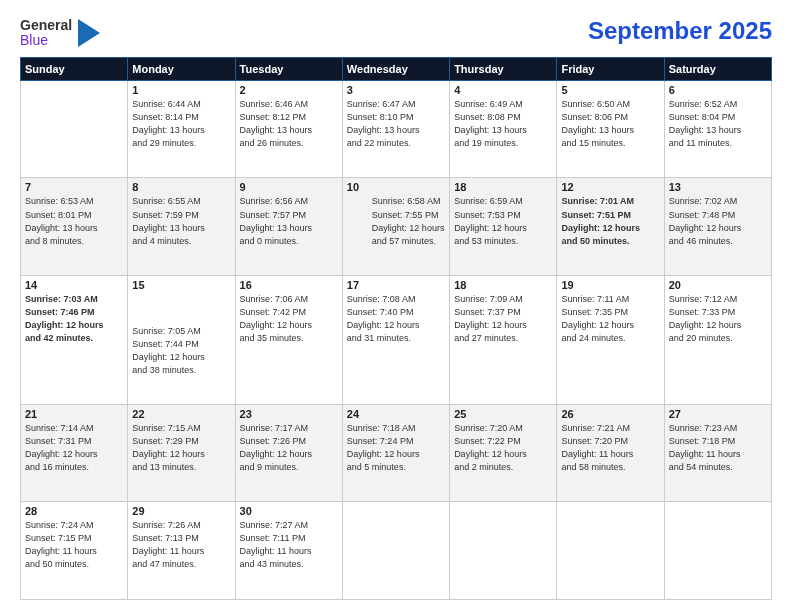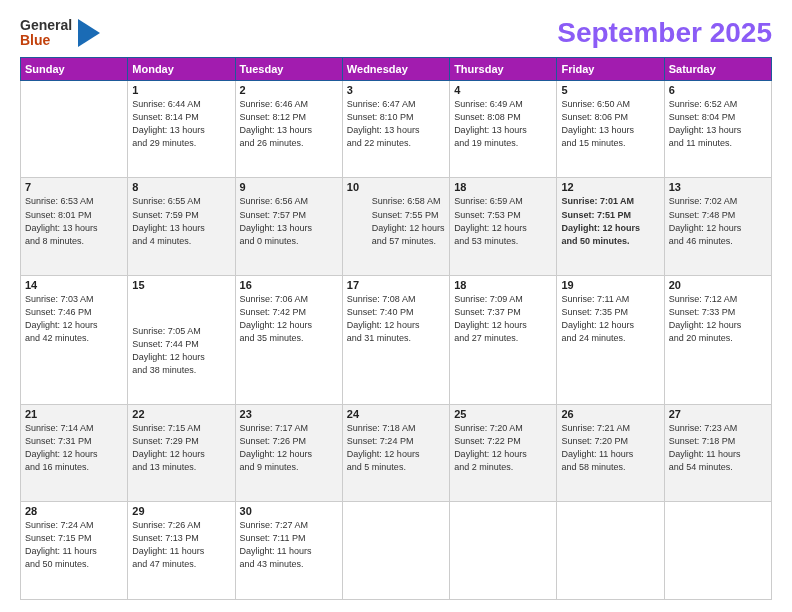--- a/index.html
+++ b/index.html
@@ -25,39 +25,39 @@
     }
     .logo {
       display: flex;
       align-items: center;
       gap: 4px;
     }
     .title-block {
       text-align: right;
     }
     .month-title {
-      font-size: 28px;
+      font-size: 24px;
       font-weight: bold;
-      color: #8b5cf6;
+      color: #1d4ed8;
       line-height: 1.1;
     }
     .location-title {
       font-size: 13px;
       color: #555;
       margin-top: 2px;
     }
     .calendar {
       flex: 1;
       border: 1px solid #ccc;
       border-collapse: collapse;
       width: 100%;
       table-layout: fixed;
     }
     .calendar th {
-      background: #a21caf;
+      background: #0f172a;
       color: #fff;
       font-size: 11px;
       font-weight: bold;
       padding: 5px 4px;
       text-align: left;
       border: 1px solid #1e5a99;
     }
     .calendar td {
       vertical-align: top;
       border: 1px solid #ccc;
@@ -90,21 +90,21 @@
     }
   </style>
 </head>
 <body>
 
 <div class="page">
   <div class="header">
     <div class="logo">
   <div style="display:flex;flex-direction:column;line-height:1.1;margin-right:2px;">
     <span style="font-size:14px;font-weight:bold;color:#333;">General</span>
-    <span style="font-size:14px;font-weight:bold;color:#c2410c;">Blue</span>
+    <span style="font-size:14px;font-weight:normal;color:#6d28d9;">Blue</span>
   </div>
   <svg width="22" height="28" viewBox="0 0 22 28">
     <polygon points="0,0 22,14 0,28" fill="#1a6bb5"></polygon>
   </svg>
 </div>
     <div class="title-block">
       <div class="month-title">September 2025</div>
     </div>
   </div>
 
@@ -213,21 +213,21 @@
             <span class="day-number">13</span>
             <div class="day-info" style="white-space: pre-line;">Sunrise: 7:02 AM
 Sunset: 7:48 PM
 Daylight: 12 hours
 and 46 minutes.</div>
           </td>
         </tr>
         <tr class="row-white">
           <td>
             <span class="day-number">14</span>
-            <div class="day-info" style="white-space: pre-line;">Sunrise: 7:03 AM
+            <div class="day-info" style="white-space: pre-line; font-weight: bold;">Sunrise: 7:03 AM
 Sunset: 7:46 PM
 Daylight: 12 hours
 and 42 minutes.</div>
           </td>
           <td>
             <span class="day-number">15</span>
             <div class="day-info" style="white-space: pre-line; margin-top: 34px;">Sunrise: 7:05 AM
 Sunset: 7:44 PM
 Daylight: 12 hours
 and 38 minutes.</div>

